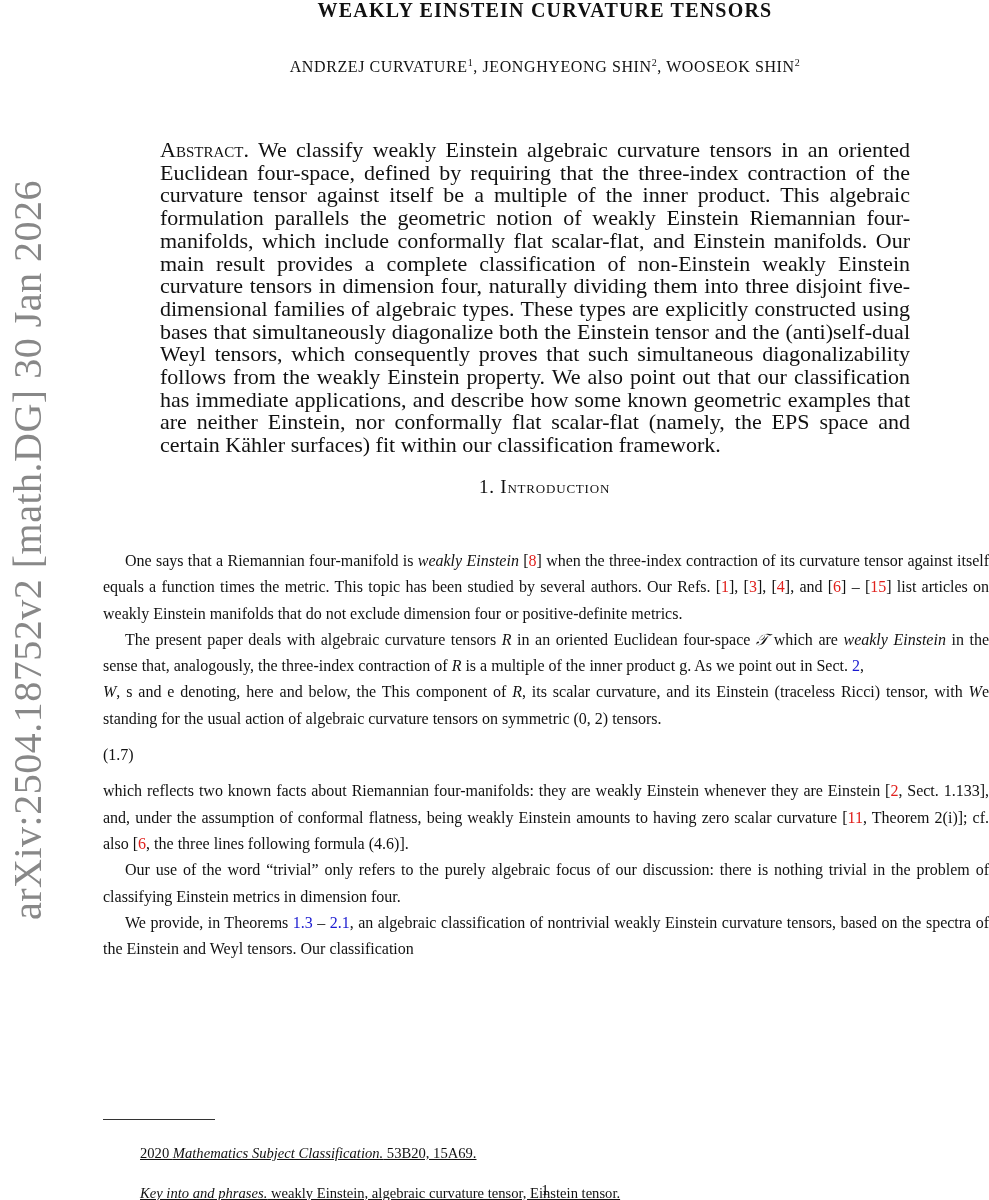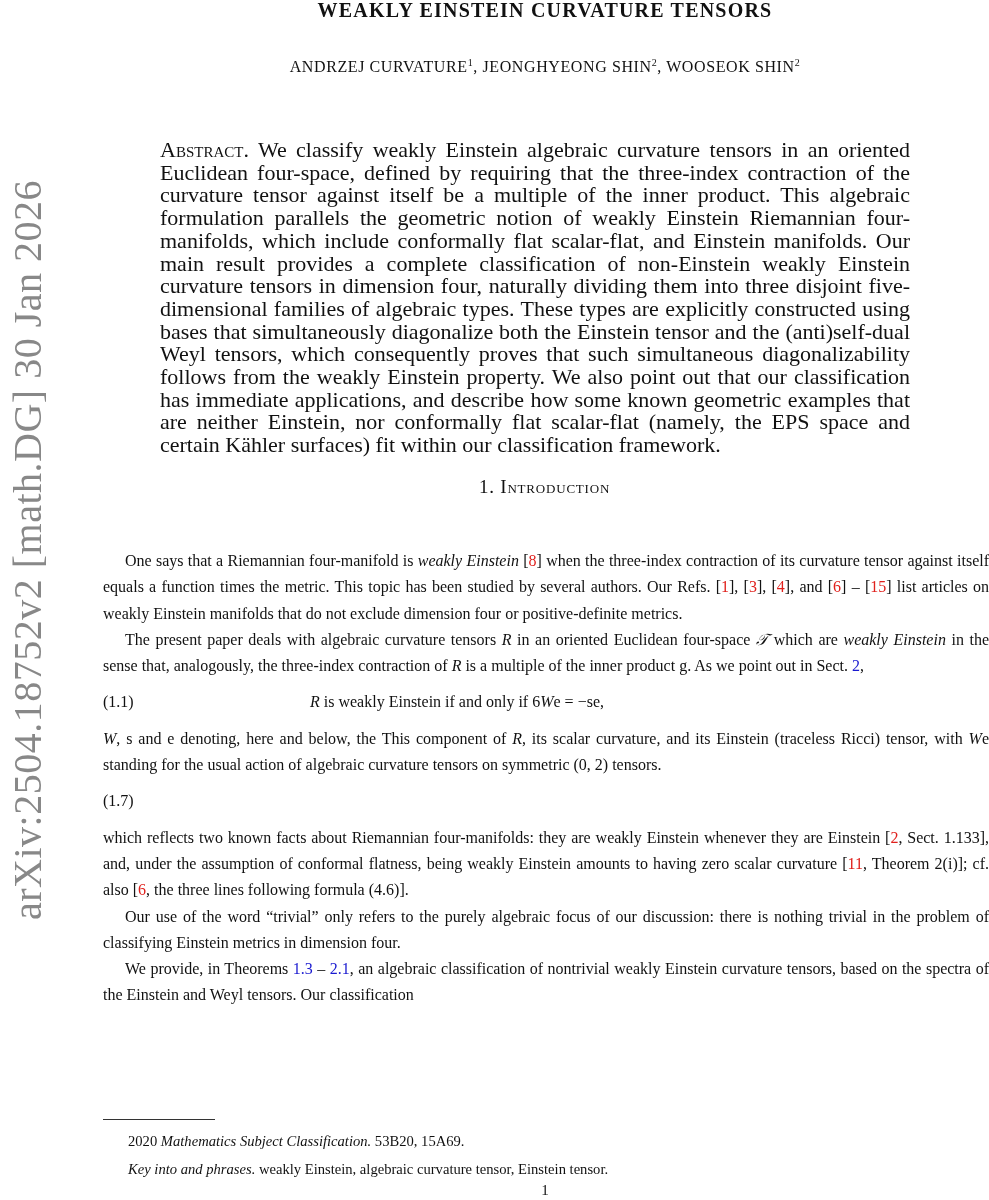--- a/index.html
+++ b/index.html
@@ -24,21 +24,21 @@
   .body-text p { margin: 0; }
   .indent { text-indent: 22px; }
   .eq { display: flex; margin: 10px 0 10px 0; }
   .eq-num { width: 200px; }
   .eq-body { flex: 1; padding-left: 7px; }
   .cite { color: #e0201c; }
   .xref { color: #1a1ad0; }
   i.m { font-style: italic; }
   .footnote-rule { position: absolute; left: 103px; top: 1119px; width: 112px; border-top: 1px solid #333; }
   .footnotes { position: absolute; left: 124px; top: 1126px; width: 860px; font-size: 14.6px; line-height: 23.5px; }
-  .footnotes p { margin: 4px; }
+  .footnotes p { margin: 16px; text-decoration: underline; }
   .page-number { position: absolute; top: 1182px; left: 0; width: 1090px; text-align: center; font-size: 15px; }
 </style>
 </head>
 <body>
 
 <div class="sidebar-stamp">
   <span>arXiv:2504.18752v2  [math.DG]  30 Jan 2026</span>
 </div>
 
 <div class="title">WEAKLY EINSTEIN CURVATURE TENSORS</div>
@@ -57,24 +57,20 @@
 <div class="section-heading">
   <span>1.</span>
   <span class="sc">Introduction</span>
 </div>
 
 <div class="body-text">
   <p class="indent"><span>One says that a Riemannian four-manifold is </span><i>weakly Einstein</i> [<a class="cite">8</a>]<span> when the three-index contraction of its curvature tensor against itself equals a function times the metric. This topic has been studied by several authors. Our Refs. </span>[<a class="cite">1</a>], [<a class="cite">3</a>], [<a class="cite">4</a>], and [<a class="cite">6</a>] – [<a class="cite">15</a>]<span> list articles on weakly Einstein manifolds that do not exclude dimension four or positive-definite metrics.</span></p>
 
   <p class="indent"><span>The present paper deals with algebraic curvature tensors </span><i class="m">R</i><span> in an oriented Euclidean four-space </span><i class="m">𝒯</i><span> which are </span><i>weakly Einstein</i><span> in the sense that, analogously, the three-index contraction of </span><i class="m">R</i><span> is a multiple of the inner product  g. As we point out in Sect. </span><a class="xref">2</a><span>,</span></p>
 
-  <div class="eq">
-    <span class="eq-num">(1.1)</span>
-    <span class="eq-body"><i class="m">R</i><span>  is weakly Einstein if and only if  6</span><i class="m">W</i><span>e = −se,</span></span>
-  </div>
 
   <p><i class="m">W</i><span>, s  and  e  denoting, here and below, the This component of  </span><i class="m">R</i><span>, its scalar curvature, and its Einstein (traceless Ricci) tensor, with  </span><i class="m">W</i><span>e  standing for the usual action of algebraic curvature tensors on symmetric  (0, 2)  tensors.</span></p>
 
 
   <div class="eq">
     <span class="eq-num">(1.7)</span>
   </div>
 
   <p><span>which reflects two known facts about Riemannian four-manifolds: they are weakly Einstein whenever they are Einstein [</span><a class="cite">2</a><span>, Sect. 1.133], and, under the assumption of conformal flatness, being weakly Einstein amounts to having zero scalar curvature [</span><a class="cite">11</a><span>, Theorem 2(i)]; cf. also [</span><a class="cite">6</a><span>, the three lines following formula (4.6)].</span></p>
 

